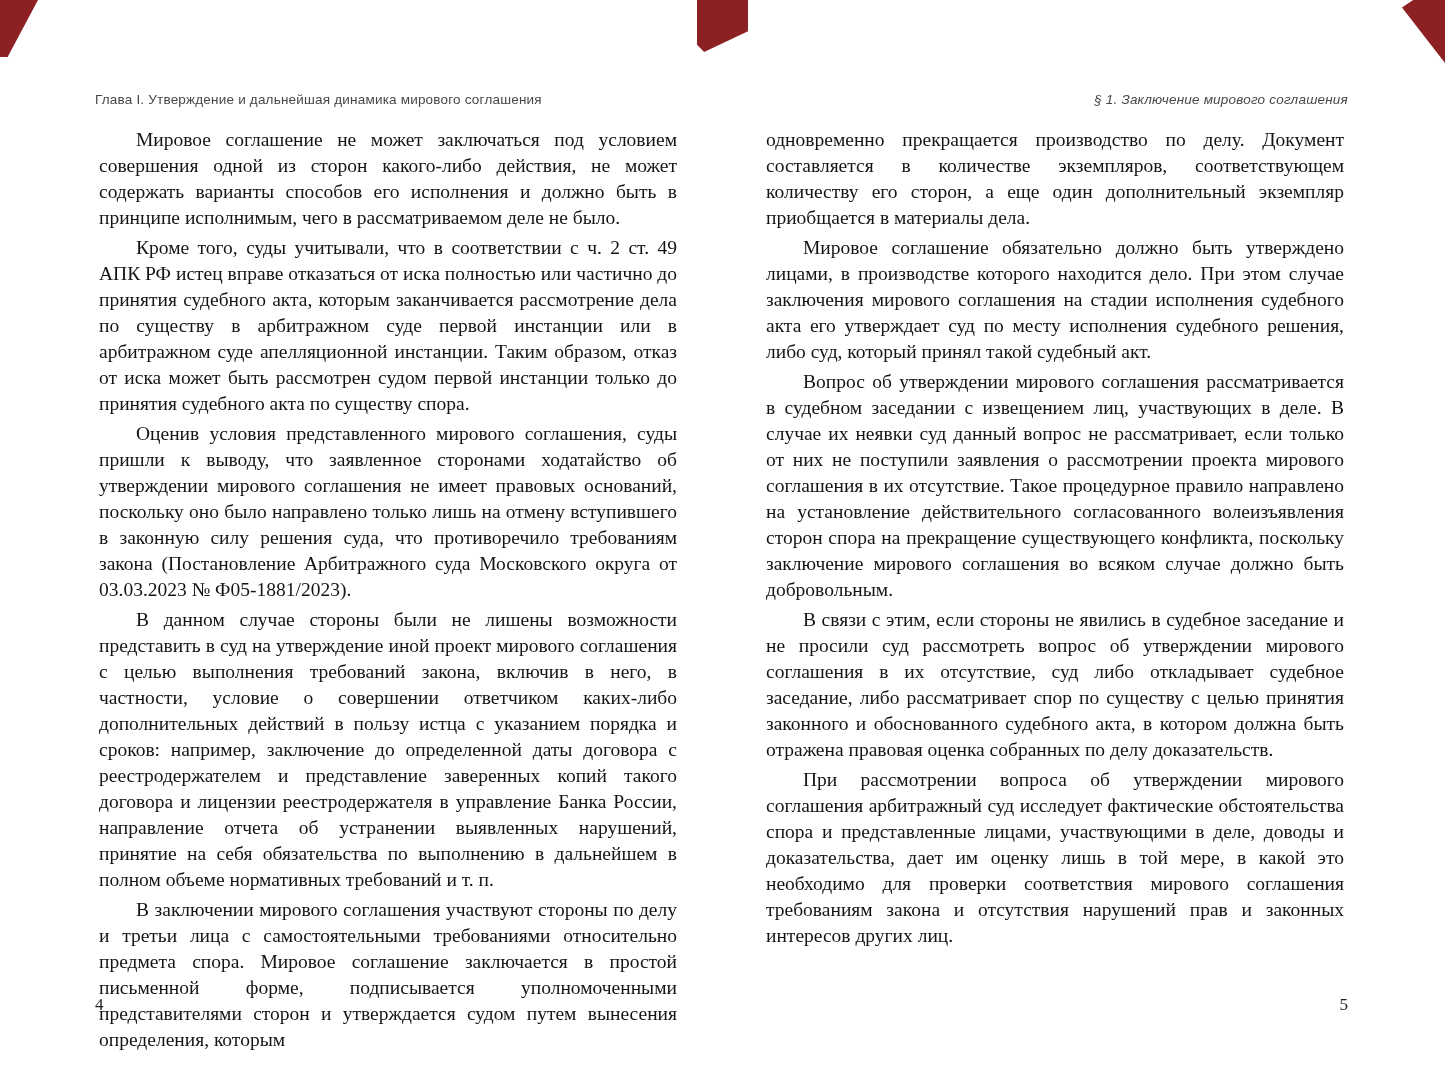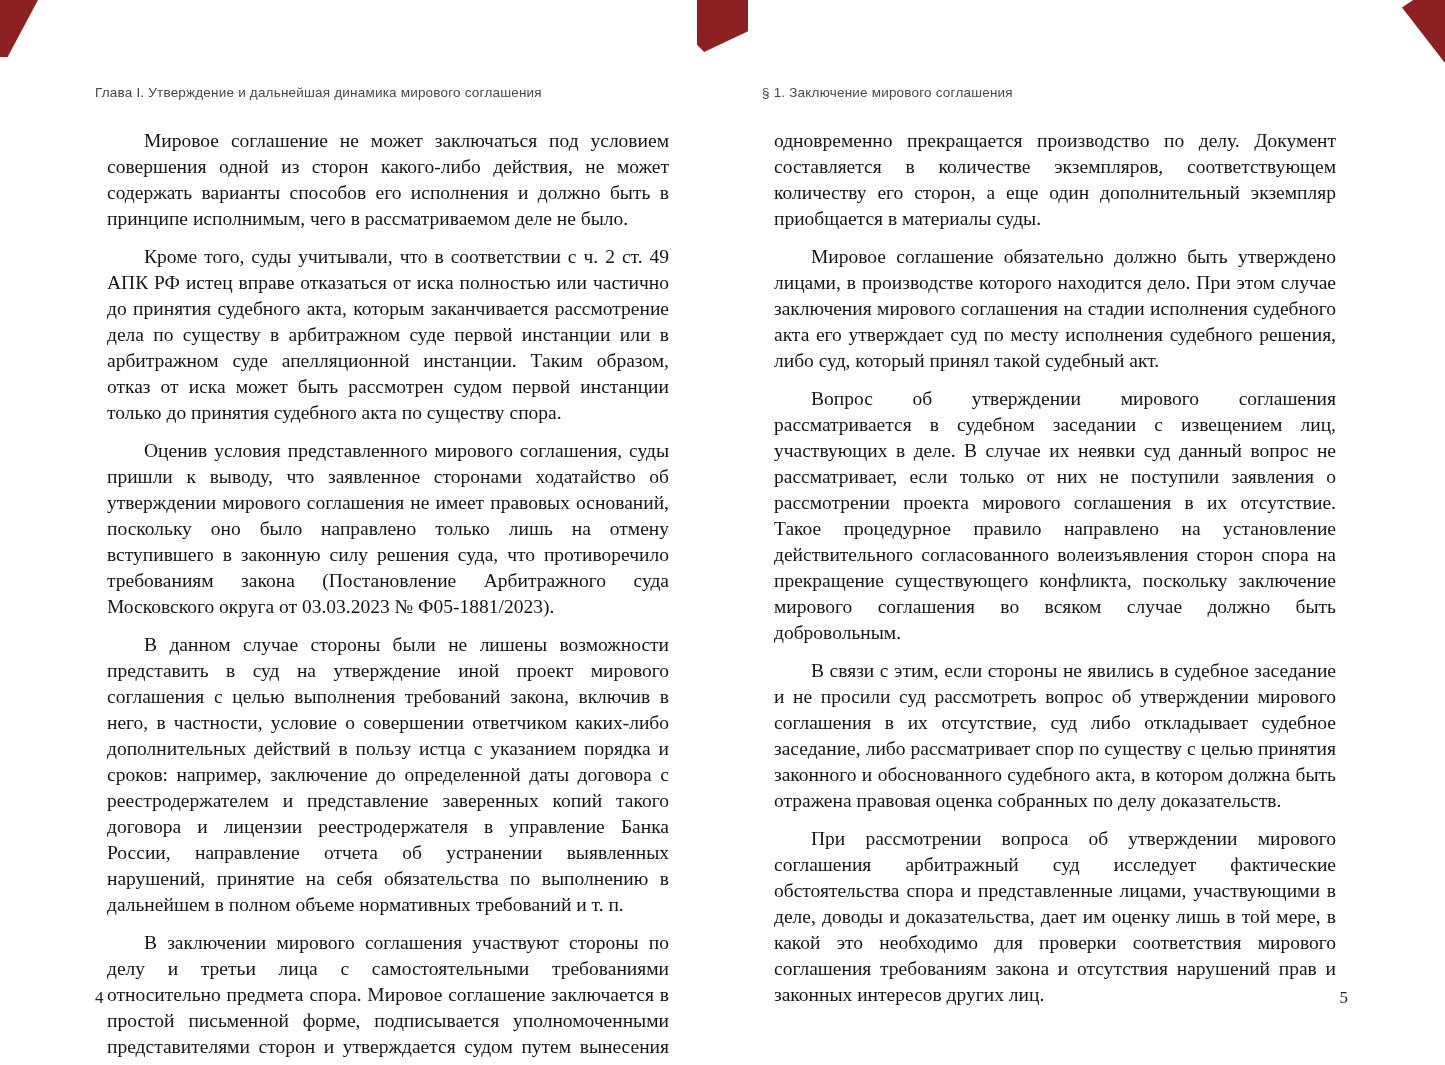--- a/index.html
+++ b/index.html
@@ -38,50 +38,50 @@
     clip-path: polygon(0 0, 100% 0, 100% 60%, 14% 100%, 0 86%);
   }
   .corner-right {
     left: 1402px;
     width: 43px;
     height: 63px;
     clip-path: polygon(26% 0, 100% 0, 100% 100%, 0 12%);
   }
   .page {
     position: absolute;
-    top: 4px;
+    top: 11px;
     width: 586px;
     height: 817px;
   }
   .page-left  { left: 95px; }
   .page-right { left: 762px; }
   .running-head {
     position: absolute;
     top: 81px;
     left: 0;
     width: 100%;
     font-family: "Liberation Sans", "DejaVu Sans", sans-serif;
     font-size: 13.5px;
     letter-spacing: 0.2px;
     color: var(--header-gray, #474747);
     white-space: nowrap;
   }
-  .running-head.align-right { text-align: left; }
+  .running-head.align-right { text-align: right; font-style: italic; }
   .body-text {
     position: absolute;
     top: 112px;
     left: 0;
     width: 100%;
     font-size: 19.5px;
     line-height: 26px;
     color: var(--body-text, #141414);
     text-align: justify;
   }
   .para {
-    margin: 12px;
+    margin: 4px;
     text-indent: 37px;
   }
   .para.no-indent { text-indent: 0; }
   .page-num {
     position: absolute;
     top: 984px;
     left: 0;
     width: 100%;
     font-size: 17px;
     color: #1e1e1e;
@@ -105,21 +105,21 @@
       <p class="para">Оценив условия представленного мирового соглашения, суды пришли к выводу, что заявленное сторонами ходатайство об утверждении мирового соглашения не имеет правовых оснований, поскольку оно было направлено только лишь на отмену вступившего в законную силу решения суда, что противоречило требованиям закона (Постановление Арбитражного суда Московского округа от 03.03.2023 № Ф05-1881/2023).</p>
       <p class="para">В данном случае стороны были не лишены возможности представить в суд на утверждение иной проект мирового соглашения с целью выполнения требований закона, включив в него, в частности, условие о совершении ответчиком каких-либо дополнительных действий в пользу истца с указанием порядка и сроков: например, заключение до определенной даты договора с реестродержателем и представление заверенных копий такого договора и лицензии реестродержателя в управление Банка России, направление отчета об устранении выявленных нарушений, принятие на себя обязательства по выполнению в дальнейшем в полном объеме нормативных требований и т. п.</p>
       <p class="para">В заключении мирового соглашения участвуют стороны по делу и третьи лица с самостоятельными требованиями относительно предмета спора. Мировое соглашение заключается в простой письменной форме, подписывается уполномоченными представителями сторон и утверждается судом путем вынесения определения, которым</p>
     </div>
     <div class="page-num">4</div>
   </div>
 
   <div class="page page-right">
     <div class="running-head align-right">§ 1. Заключение мирового соглашения</div>
     <div class="body-text">
-      <p class="para no-indent">одновременно прекращается производство по делу. Документ составляется в количестве экземпляров, соответствующем количеству его сторон, а еще один дополнительный экземпляр приобщается в материалы суды.</p>
+      <p class="para no-indent">одновременно прекращается производство по делу. Документ составляется в количестве экземпляров, соответствующем количеству его сторон, а еще один дополнительный экземпляр приобщается в материалы дела.</p>
       <p class="para">Мировое соглашение обязательно должно быть утверждено лицами, в производстве которого находится дело. При этом случае заключения мирового соглашения на стадии исполнения судебного акта его утверждает суд по месту исполнения судебного решения, либо суд, который принял такой судебный акт.</p>
       <p class="para">Вопрос об утверждении мирового соглашения рассматривается в судебном заседании с извещением лиц, участвующих в деле. В случае их неявки суд данный вопрос не рассматривает, если только от них не поступили заявления о рассмотрении проекта мирового соглашения в их отсутствие. Такое процедурное правило направлено на установление действительного согласованного волеизъявления сторон спора на прекращение существующего конфликта, поскольку заключение мирового соглашения во всяком случае должно быть добровольным.</p>
       <p class="para">В связи с этим, если стороны не явились в судебное заседание и не просили суд рассмотреть вопрос об утверждении мирового соглашения в их отсутствие, суд либо откладывает судебное заседание, либо рассматривает спор по существу с целью принятия законного и обоснованного судебного акта, в котором должна быть отражена правовая оценка собранных по делу доказательств.</p>
       <p class="para">При рассмотрении вопроса об утверждении мирового соглашения арбитражный суд исследует фактические обстоятельства спора и представленные лицами, участвующими в деле, доводы и доказательства, дает им оценку лишь в той мере, в какой это необходимо для проверки соответствия мирового соглашения требованиям закона и отсутствия нарушений прав и законных интересов других лиц.</p>
     </div>
     <div class="page-num align-right">5</div>
   </div>
 
 </div>
 

